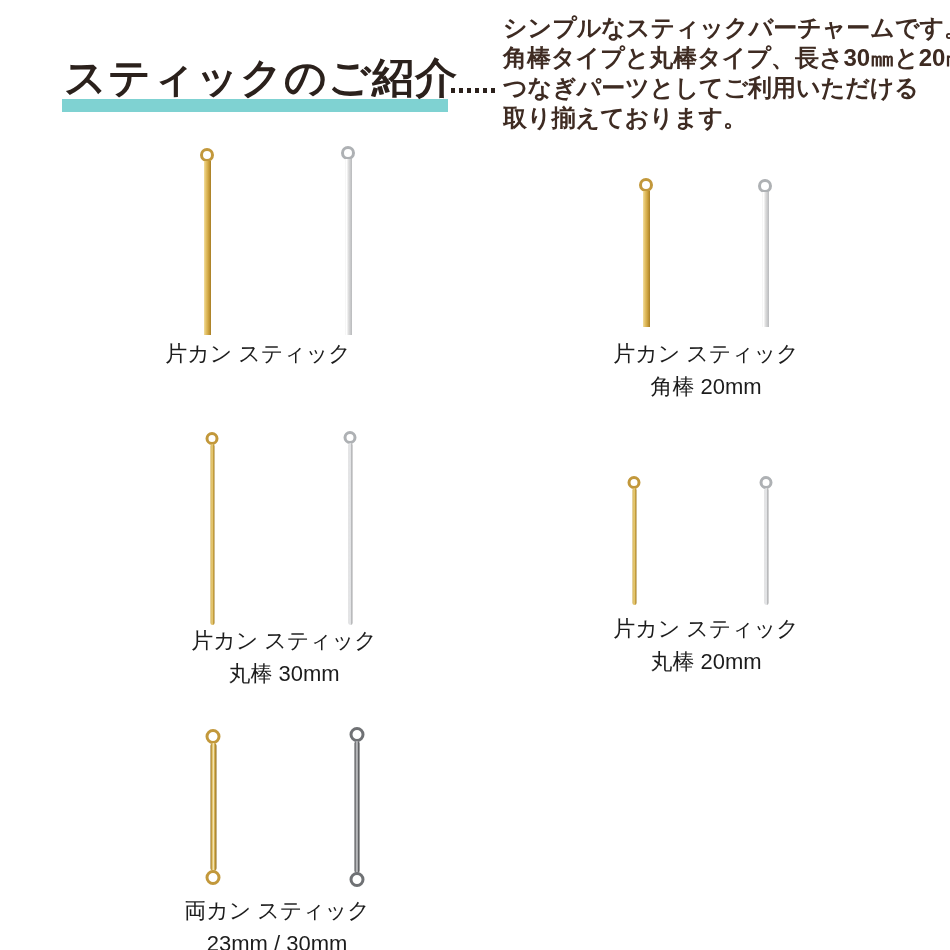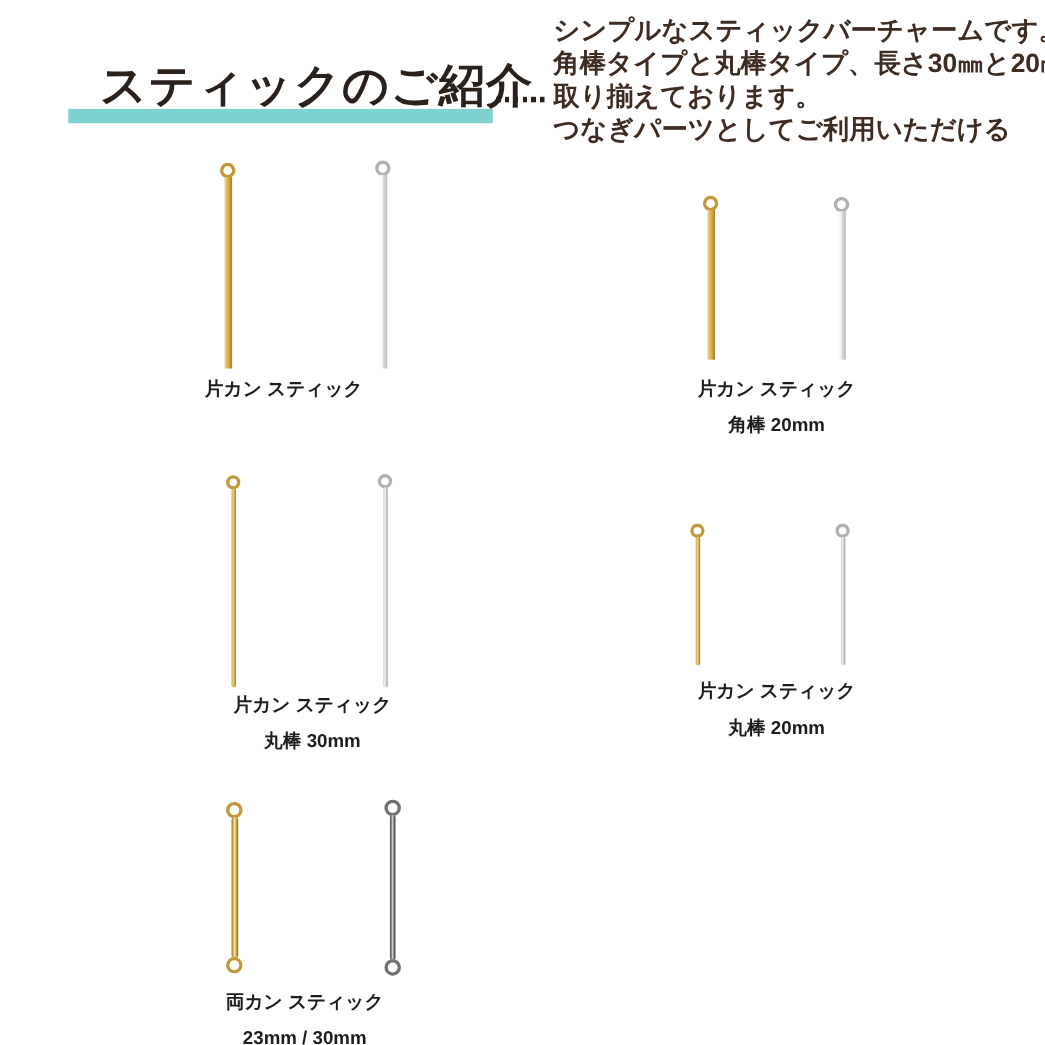--- a/index.html
+++ b/index.html
@@ -9,21 +9,21 @@
     background:#ffffff;
     overflow:hidden;
     font-family:"Liberation Sans","DejaVu Sans",sans-serif;
   }
 
   
   .title-wrap{position:absolute;left:64px;top:54px;z-index:2;}
   .title{
     position:relative;z-index:2;
     font-size:42px;line-height:48px;font-weight:800;
-    color:#2b211c;letter-spacing:1px;white-space:nowrap;margin-left:27px;
+    color:#2b211c;letter-spacing:1px;white-space:nowrap;
   }
   .title-highlight{
     position:absolute;left:62px;top:99px;z-index:1;
     width:386px;height:13px;background:#7fd2d2;
   }
   .dotted-leader{
     position:absolute;left:451px;top:88px;z-index:2;
     width:44px;height:5px;
     background:repeating-linear-gradient(90deg,#2b211c 0 4px,transparent 4px 8px);
   }
@@ -70,40 +70,40 @@
     background:linear-gradient(to right,#8f6b1c 0%,#d9b351 25%,#f6e9b8 48%,#cfa743 70%,#8a6518 100%);
   }
   .bar-gunmetal-link{
     border-radius:3px;
     background:linear-gradient(to right,#46474a 0%,#909194 30%,#dadbdd 50%,#707174 72%,#3c3d40 100%);
   }
 
   
   .plabel{
     position:absolute;width:320px;transform:translateX(-50%);
-    text-align:center;font-size:17px;line-height:33px;font-weight:700;
+    text-align:center;font-size:22px;line-height:33px;font-weight:400;
     color:#1c1c1c;white-space:nowrap;
   }
 </style>
 </head>
 <body>
 
 <div class="canvas">
 
   <div class="title-highlight"></div>
   <div class="title-wrap">
     <div class="title">スティックのご紹介</div>
   </div>
   <div class="dotted-leader"></div>
 
   <div class="description">
     <div>シンプルなスティックバーチャームです。</div>
     <div>角棒タイプと丸棒タイプ、長さ30㎜と20㎜を</div>
+    <div>つなぎパーツとしてご利用いただける</div>
     <div>取り揃えております。</div>
-    <div>つなぎパーツとしてご利用いただける</div>
   </div>
 
   <div class="stick" style="left:207px;top:148px;">
     <span class="ring ring-gold r14"></span>
     <span class="bar bar-gold-square" style="width:7px;height:174px;"></span>
   </div>
   <div class="stick" style="left:348px;top:146px;">
     <span class="ring ring-silver r14"></span>
     <span class="bar bar-silver-square" style="width:7px;height:176px;"></span>
   </div>

